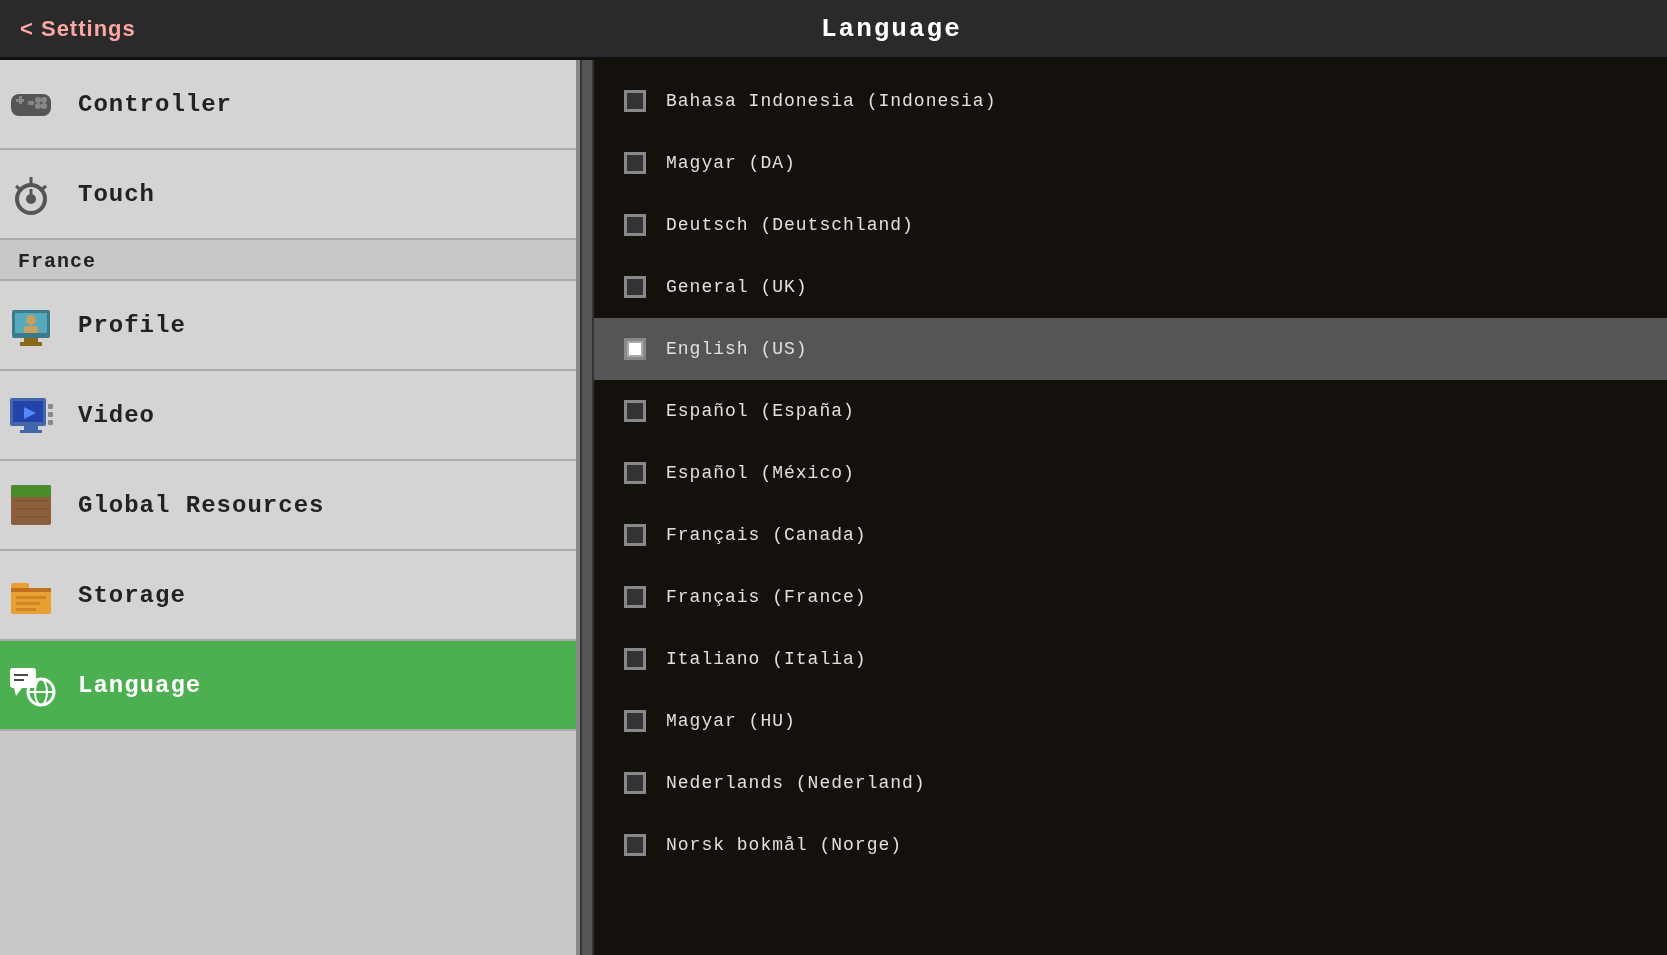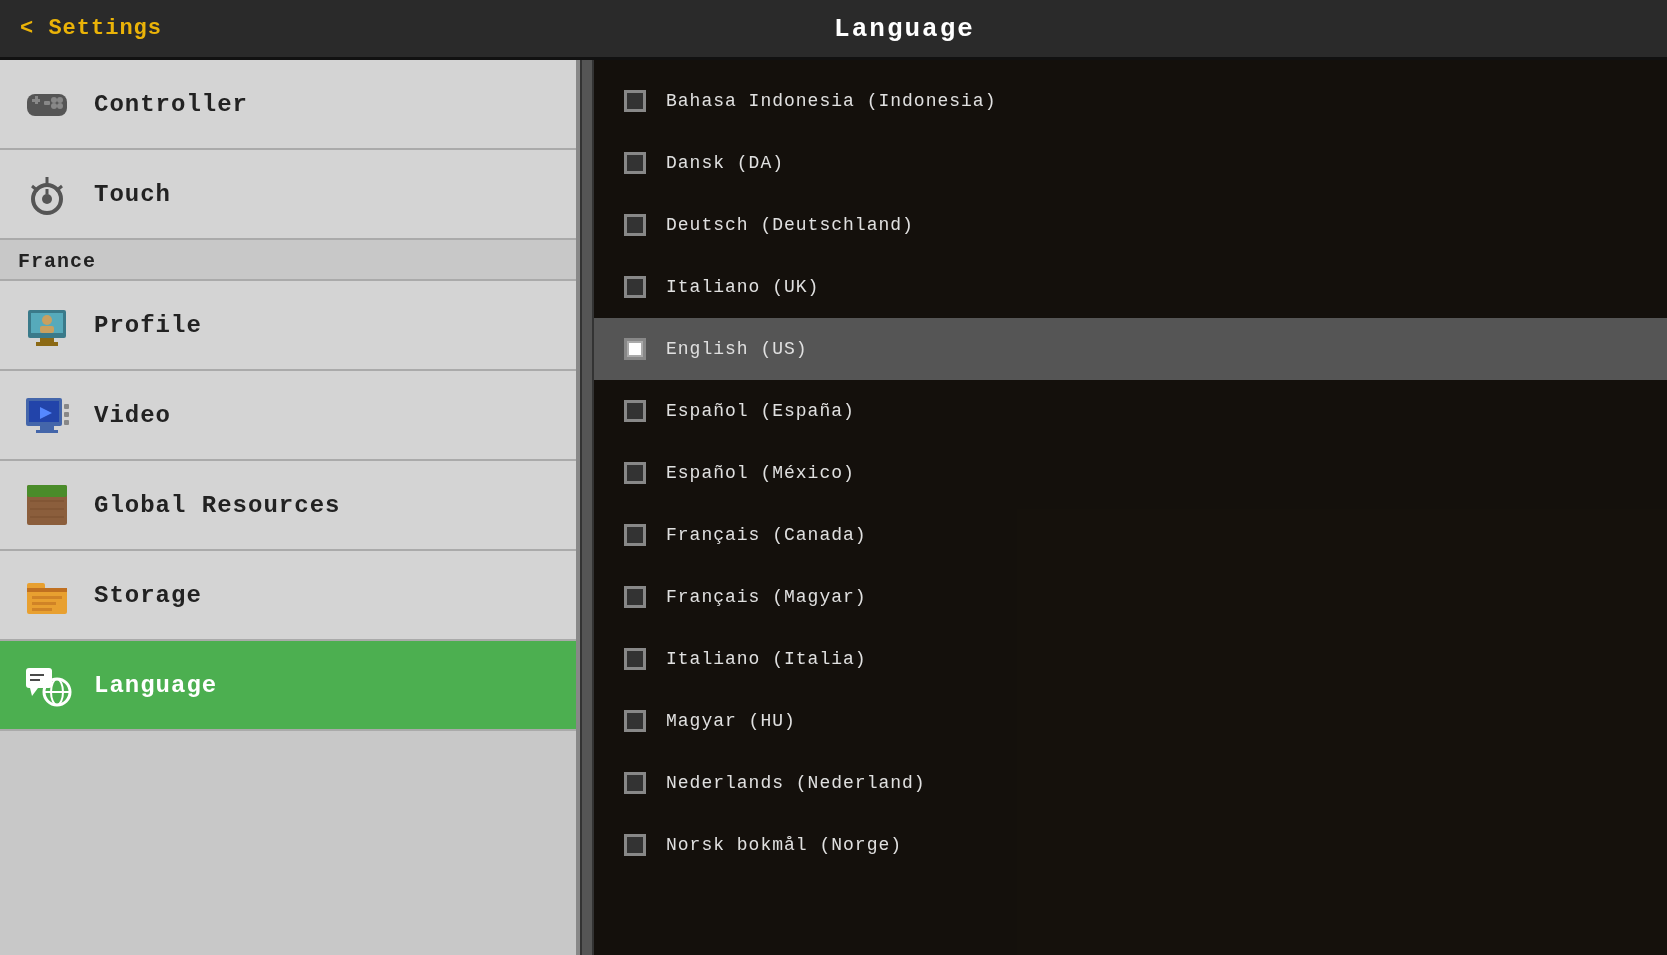--- a/index.html
+++ b/index.html
@@ -18,23 +18,23 @@
     .header {
       display: flex;
       align-items: center;
       height: 60px;
       background: #2a2a2a;
       border-bottom: 3px solid #111;
       padding: 0 20px;
     }
 
     .back-btn {
-      color: #eab308;
+      color: #fca5a5;
       font-size: 22px;
-      font-family: Liberation Mono, monospace;
+      font-family: Liberation Sans, sans-serif;
       font-weight: bold;
       cursor: pointer;
       display: flex;
       align-items: center;
       gap: 6px;
       letter-spacing: 1px;
     }
 
     .header-title {
       flex: 1;
@@ -59,21 +59,21 @@
       background: #c8c8c8;
       display: flex;
       flex-direction: column;
       border-right: 4px solid #888;
       overflow-y: auto;
     }
 
     .sidebar-item {
       display: flex;
       align-items: center;
-      padding: 0 20px;
+      padding: 0 4px;
       height: 90px;
       border-bottom: 2px solid #aaa;
       background: #d4d4d4;
       cursor: pointer;
       gap: 20px;
     }
 
     .sidebar-item.active {
       background: #4caf50;
     }
@@ -317,49 +317,49 @@
   <div class="scrollbar-divider"></div>
 
   <div class="language-panel">
 
   <div class="language-item">
         <div class="lang-checkbox"></div>
         <span class="lang-label">Bahasa Indonesia (Indonesia)</span>
       </div>
       <div class="language-item">
         <div class="lang-checkbox"></div>
-        <span class="lang-label">Dansk (DA)</span>
+        <span class="lang-label">Magyar (DA)</span>
       </div>
       <div class="language-item">
         <div class="lang-checkbox"></div>
         <span class="lang-label">Deutsch (Deutschland)</span>
       </div>
       <div class="language-item">
         <div class="lang-checkbox"></div>
-        <span class="lang-label">Italiano (UK)</span>
+        <span class="lang-label">General (UK)</span>
       </div>
       <div class="language-item selected">
         <div class="lang-checkbox checked"></div>
         <span class="lang-label">English (US)</span>
       </div>
       <div class="language-item">
         <div class="lang-checkbox"></div>
         <span class="lang-label">Español (España)</span>
       </div>
       <div class="language-item">
         <div class="lang-checkbox"></div>
         <span class="lang-label">Español (México)</span>
       </div>
       <div class="language-item">
         <div class="lang-checkbox"></div>
         <span class="lang-label">Français (Canada)</span>
       </div>
       <div class="language-item">
         <div class="lang-checkbox"></div>
-        <span class="lang-label">Français (Magyar)</span>
+        <span class="lang-label">Français (France)</span>
       </div>
       <div class="language-item">
         <div class="lang-checkbox"></div>
         <span class="lang-label">Italiano (Italia)</span>
       </div>
       <div class="language-item">
         <div class="lang-checkbox"></div>
         <span class="lang-label">Magyar (HU)</span>
       </div>
       <div class="language-item">

